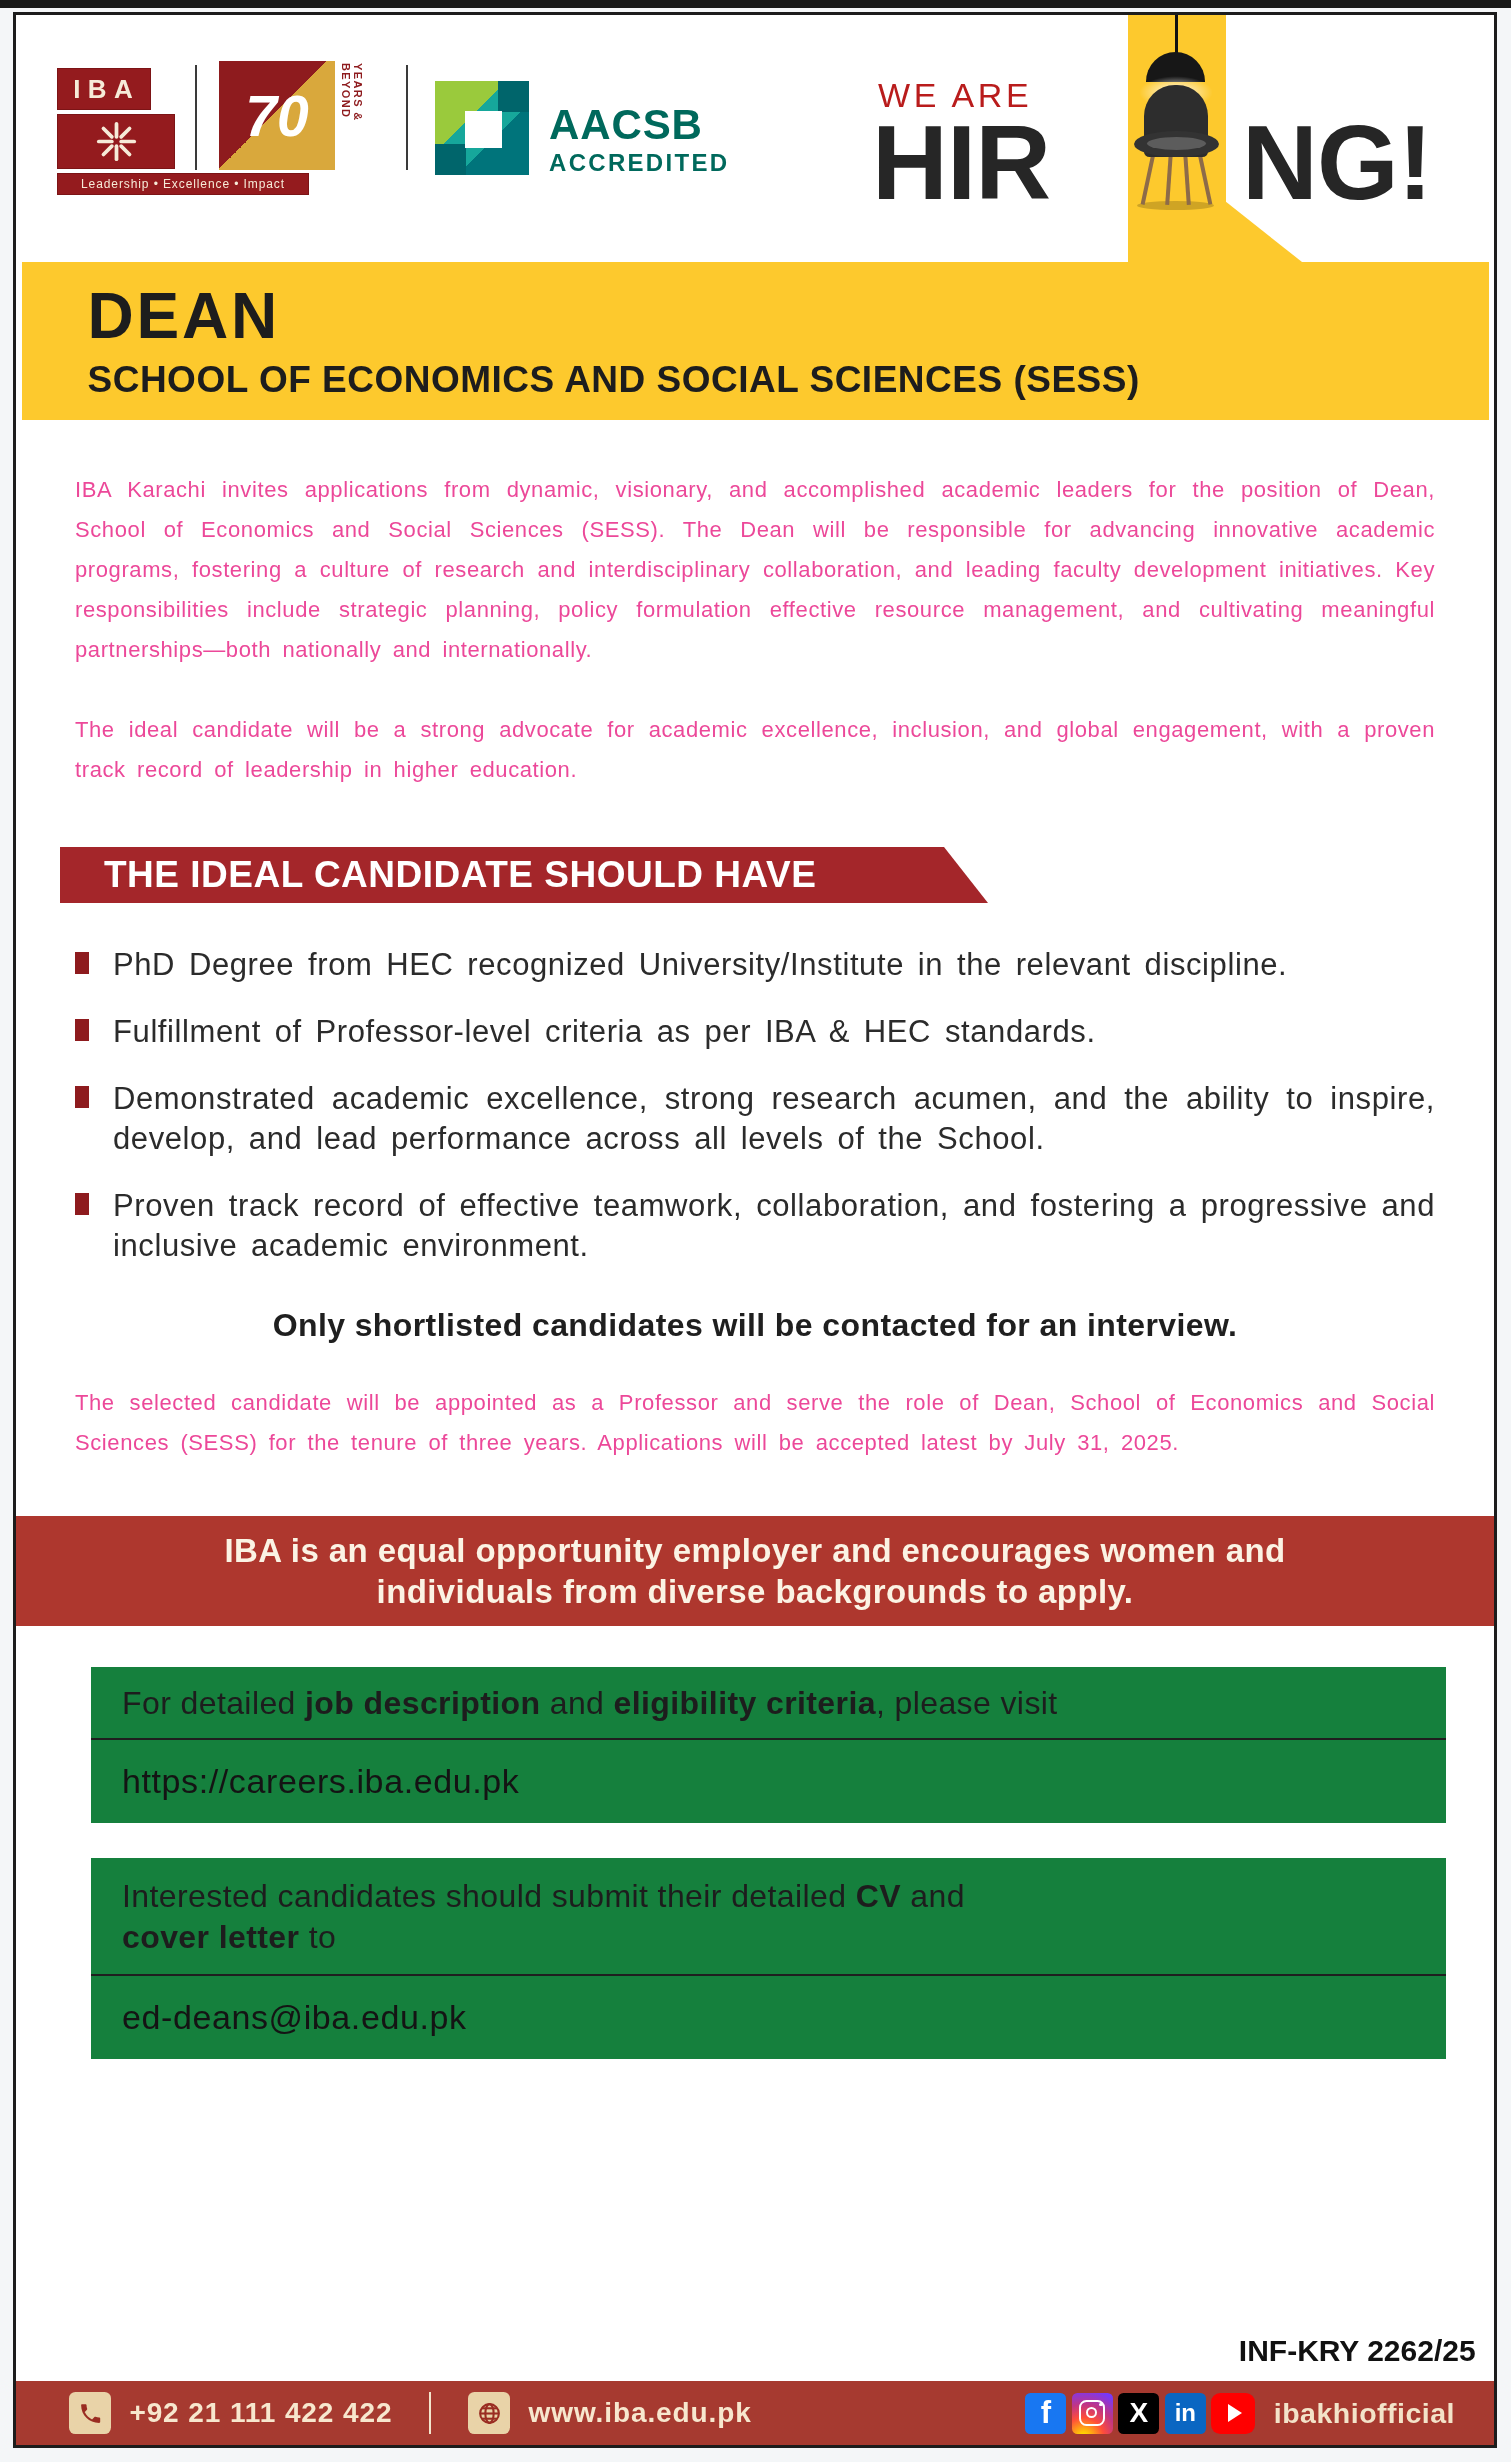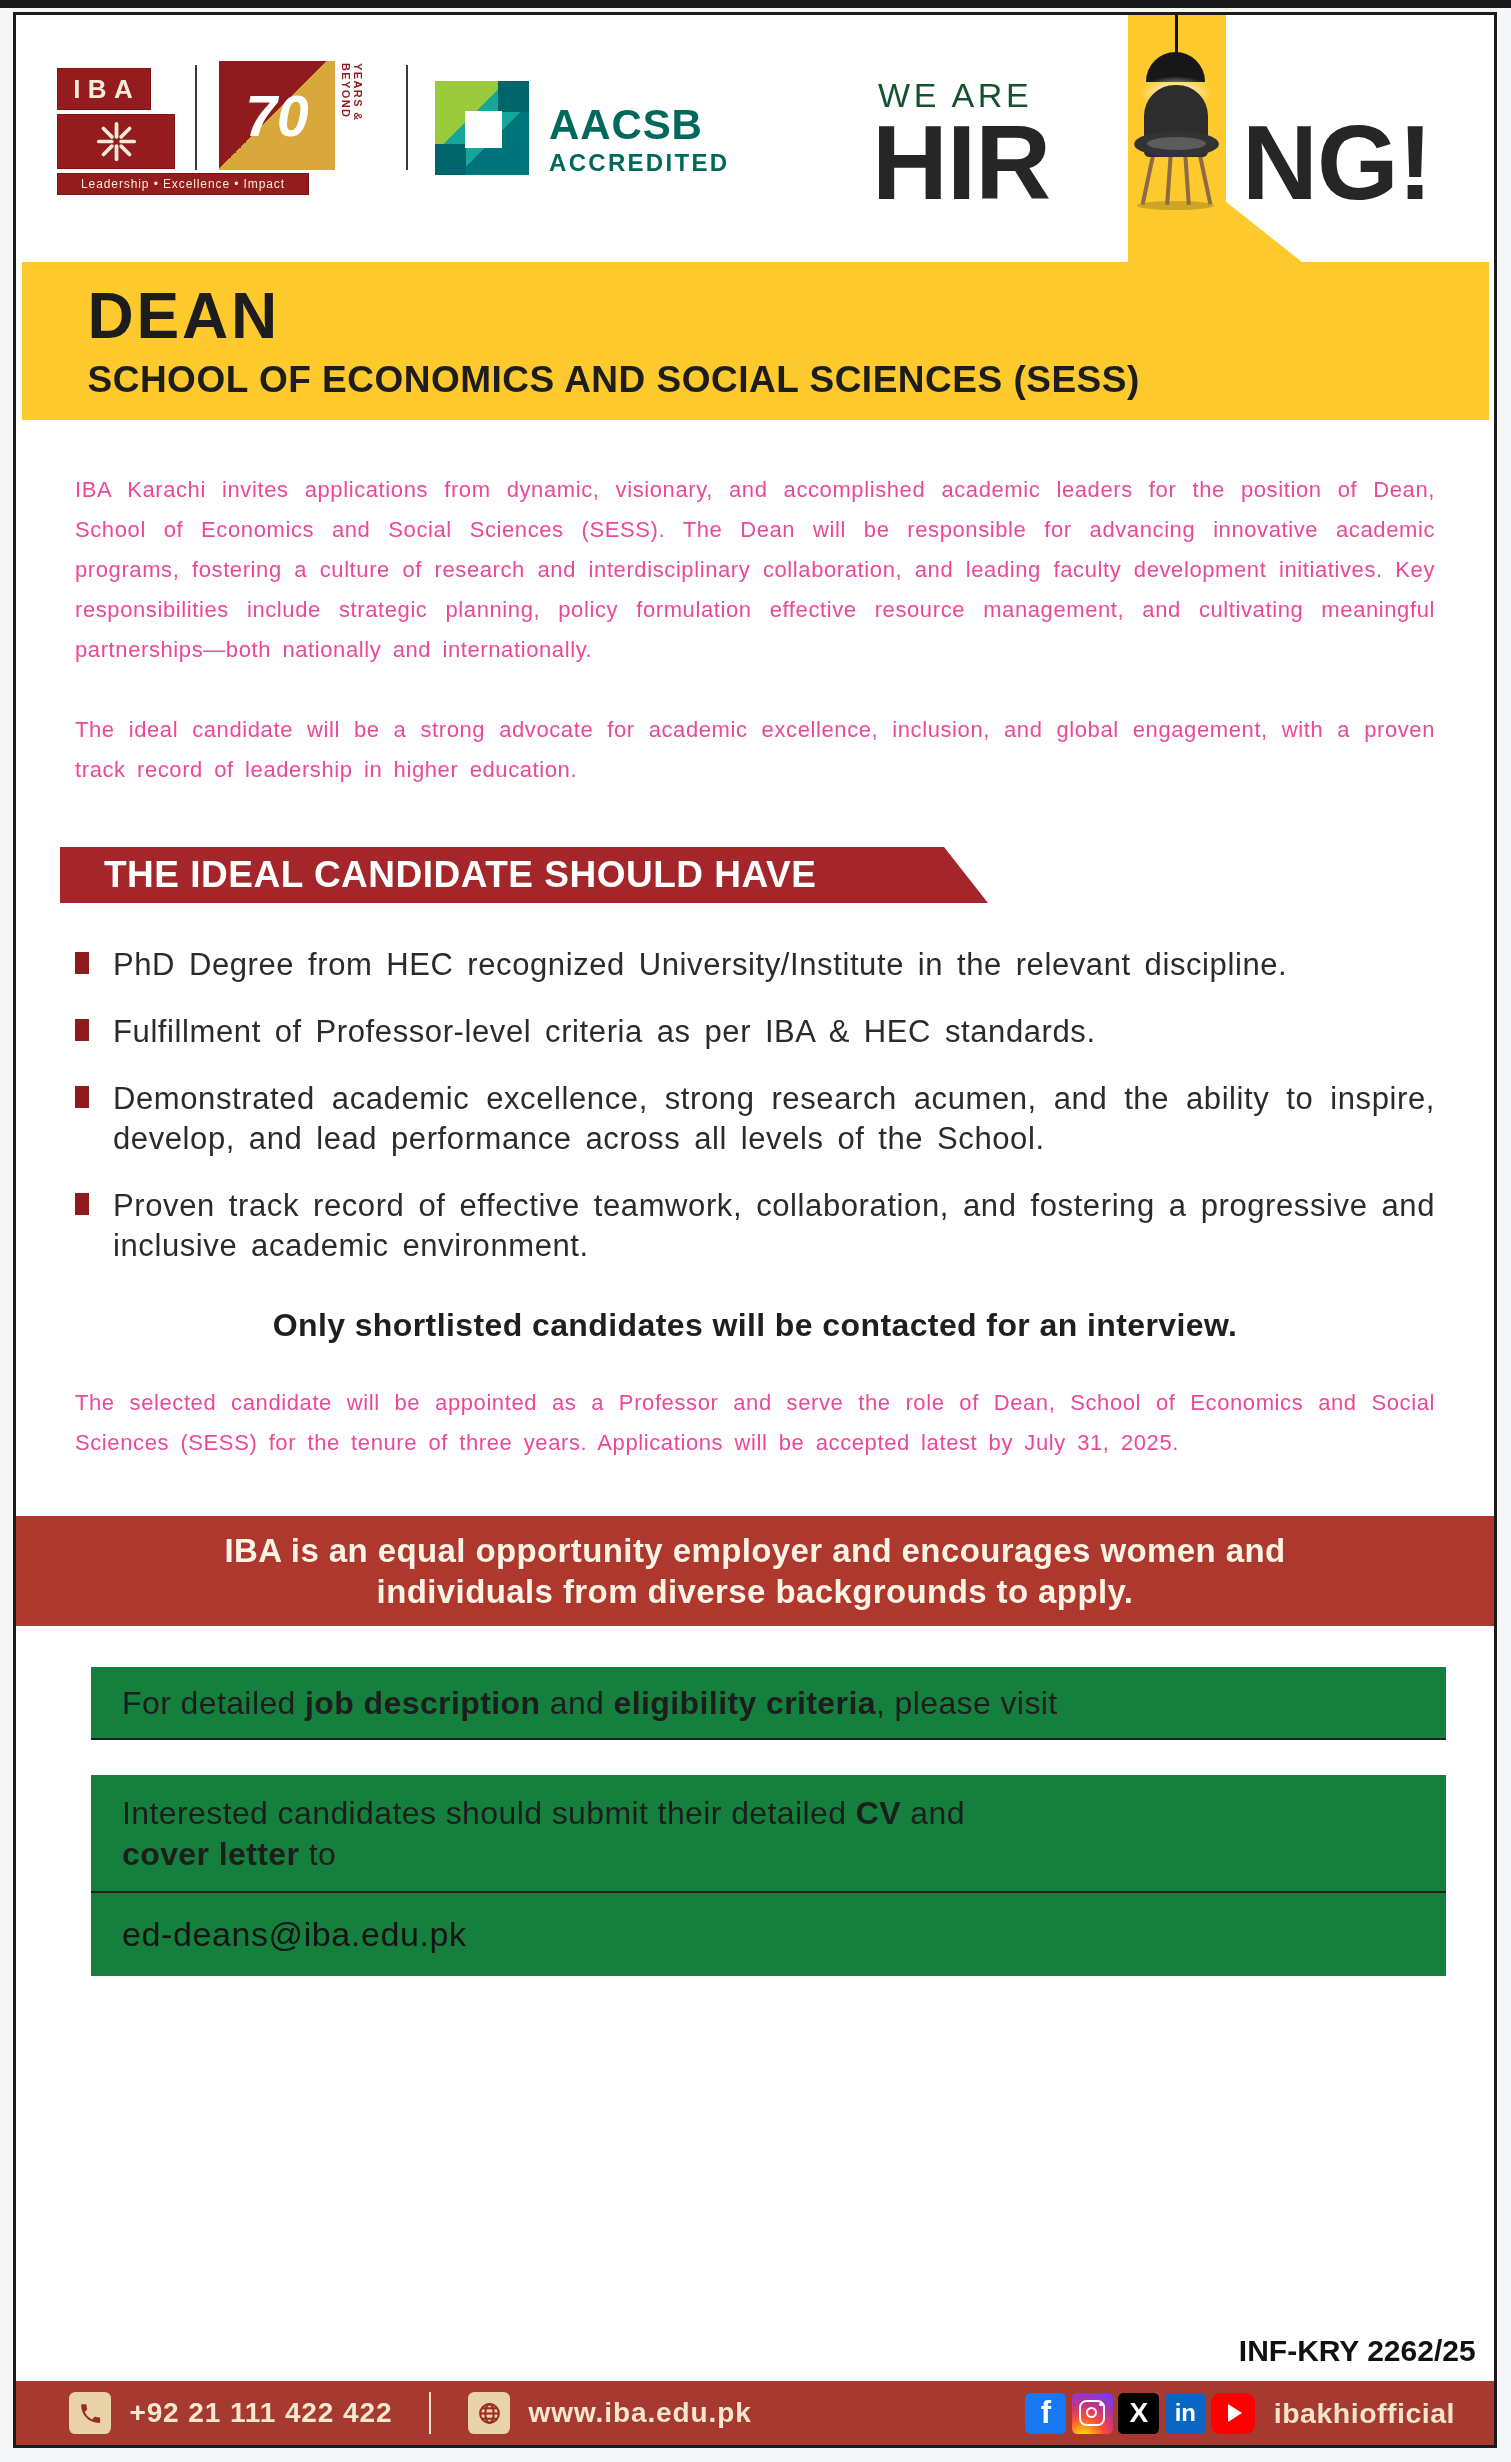--- a/index.html
+++ b/index.html
@@ -34,21 +34,21 @@
                 background:linear-gradient(135deg,#9ACA3C 0 38%,#16A79B 38% 62%,#00747B 62%); }
   .aacsb-icon .tr { position:absolute; right:0; top:0; width:31px; height:31px; background:#00656B; }
   .aacsb-icon .bl { position:absolute; left:0; bottom:0; width:31px; height:31px; background:#00656B; }
   .aacsb-icon .ctr { position:absolute; left:29.5px; top:29.5px; width:37px; height:37px; background:#fff; }
   .aacsb-name { color:#00695C; font-weight:bold; font-size:42px; letter-spacing:0.9px; line-height:1; }
   .aacsb-sub  { color:#00695C; font-weight:bold; font-size:24px; letter-spacing:2.3px; line-height:1; margin-top:5.5px; }
 
   .beam { position:absolute; left:1112px; top:0; width:98px; height:247px; background:#FDC92D; }
   .beam-flare { position:absolute; left:1209px; top:186px; width:77px; height:61px; background:#FDC92D;
                 clip-path:polygon(0 0,100% 100%,0 100%); }
-  .weare { position:absolute; left:862px; top:61px; font-size:34px; color:#14532d;
+  .weare { position:absolute; left:862px; top:61px; font-size:34px; color:#b91c1c;
            letter-spacing:3.7px; font-weight:500; }
   .hir { position:absolute; left:856px; top:88px; font-size:105px; font-weight:800;
          color:#262626; letter-spacing:-0.9px; }
   .ng  { position:absolute; left:1226px; top:88px; font-size:105px; font-weight:800;
          color:#262626; letter-spacing:-0.9px; }
   .cord { position:absolute; left:1159px; top:0; width:2.8px; height:39px; background:#111; }
   .dome { position:absolute; left:1130px; top:37px; width:59px; height:30px; background:#171717;
           border-radius:59px 59px 0 0; }
   .glow { position:absolute; left:1123px; top:61px; width:74px; height:33px;
           background:radial-gradient(ellipse at center, rgba(255,255,255,.95), rgba(255,213,90,0) 70%); }
@@ -228,20 +228,21 @@
 
   <div class="equalband">
     <span>IBA is an equal opportunity employer and encourages women and individuals from diverse backgrounds to apply.</span>
   </div>
 
   <div class="ybox">
     <div class="row1">
       <span>For detailed </span><b>job description</b><span> and </span><b>eligibility criteria</b><span>, please visit</span>
     </div>
     <div class="sep"></div>
+    <div class="row2">https://careers.iba.edu.pk</div>
   </div>
 
   <div class="ybox ybox2">
     <div class="row1">
       <span>Interested candidates should submit their detailed </span><b>CV</b><span> and </span><b>cover letter</b><span> to</span>
     </div>
     <div class="sep"></div>
     <div class="row2">ed-deans@iba.edu.pk</div>
   </div>
 

